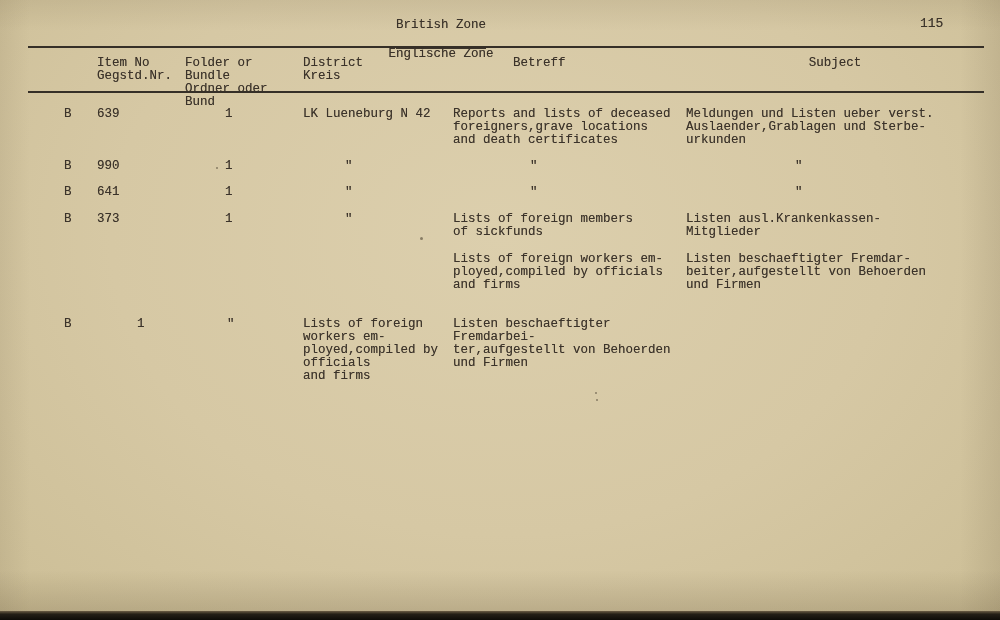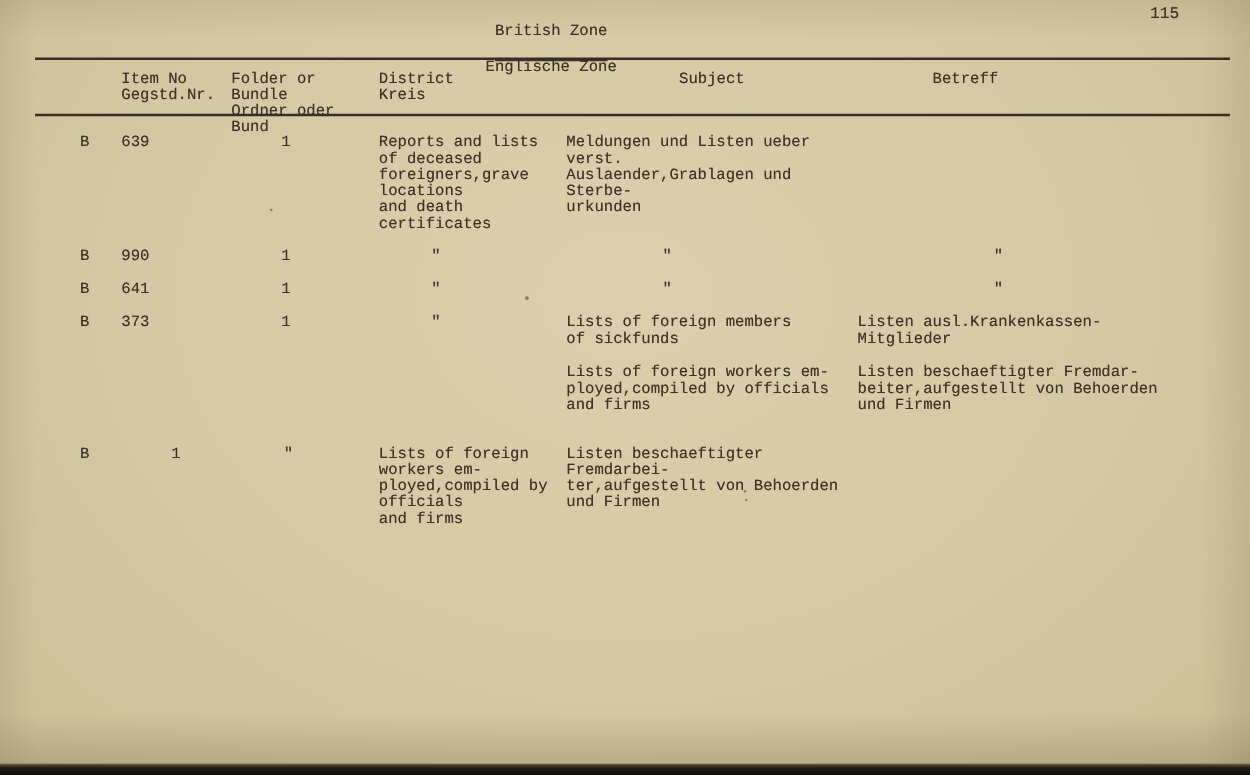--- a/index.html
+++ b/index.html
@@ -14,21 +14,21 @@
       linear-gradient(to right, rgba(100,85,60,0.10), rgba(0,0,0,0) 3%, rgba(0,0,0,0) 96%, rgba(100,85,60,0.14)),
       radial-gradient(ellipse at 50% 38%, #dccfad 0%, #d6c8a4 55%, #ccbe96 100%);
     color: #3b332a;
     font-size: 12.5px; line-height: 13px;
     text-shadow: 0 0 0.5px rgba(60,50,40,0.55);
   }
   .bottom-edge {
     position: absolute; left: 0; right: 0; bottom: 0; height: 9px;
     background: linear-gradient(to bottom, #6b5d44 0%, #241f16 35%, #0e0c08 100%);
   }
-  .page-number { position: absolute; left: 920px; top: 4px; font-size: 13px; }
+  .page-number { position: absolute; left: 920px; top: 17px; font-size: 13px; }
   .title-block { position: absolute; left: 341px; top: 19px; width: 200px; text-align: center; }
   .title-en span { border-bottom: 1px solid #3b332a; padding-bottom: 16px; }
   .title-de { margin-top: 16px; }
   .rule { position: absolute; left: 28px; right: 16px; border-top: 2px solid #352f27; }
   .rule-top { top: 46px; }
   .rule-mid { top: 91px; }
   .grid-row {
     display: grid;
     grid-template-columns: 37px 88px 118px 150px 233px 1fr;
   }
@@ -69,32 +69,33 @@
   <div class="rule rule-top"></div>
 
   <div class="header-row grid-row">
     <div class="c"></div>
     <div class="c">Item No
 Gegstd.Nr.</div>
     <div class="c">Folder or Bundle
 Ordner oder Bund</div>
     <div class="c h-district">District
 Kreis</div>
+    <div class="c h-betreff">Betreff</div>
     <div class="c h-subject">Subject</div>
-    <div class="c h-betreff">Betreff</div>
   </div>
 
   <div class="rule rule-mid"></div>
 
   <div class="rows">
 
     <div class="grid-row row-0">
       <div class="c c-prefix">B</div>
       <div class="c c-item">639</div>
       <div class="c c-folder">1</div>
+      <div class="c c-district">LK Lueneburg N 42</div>
       <div class="c c-subject">Reports and lists of deceased
 foreigners,grave locations
 and death certificates</div>
       <div class="c c-betreff">Meldungen und Listen ueber verst.
 Auslaender,Grablagen und Sterbe-
 urkunden</div>
     </div>
 
     <div class="grid-row row-1">
       <div class="c c-prefix">B</div>

